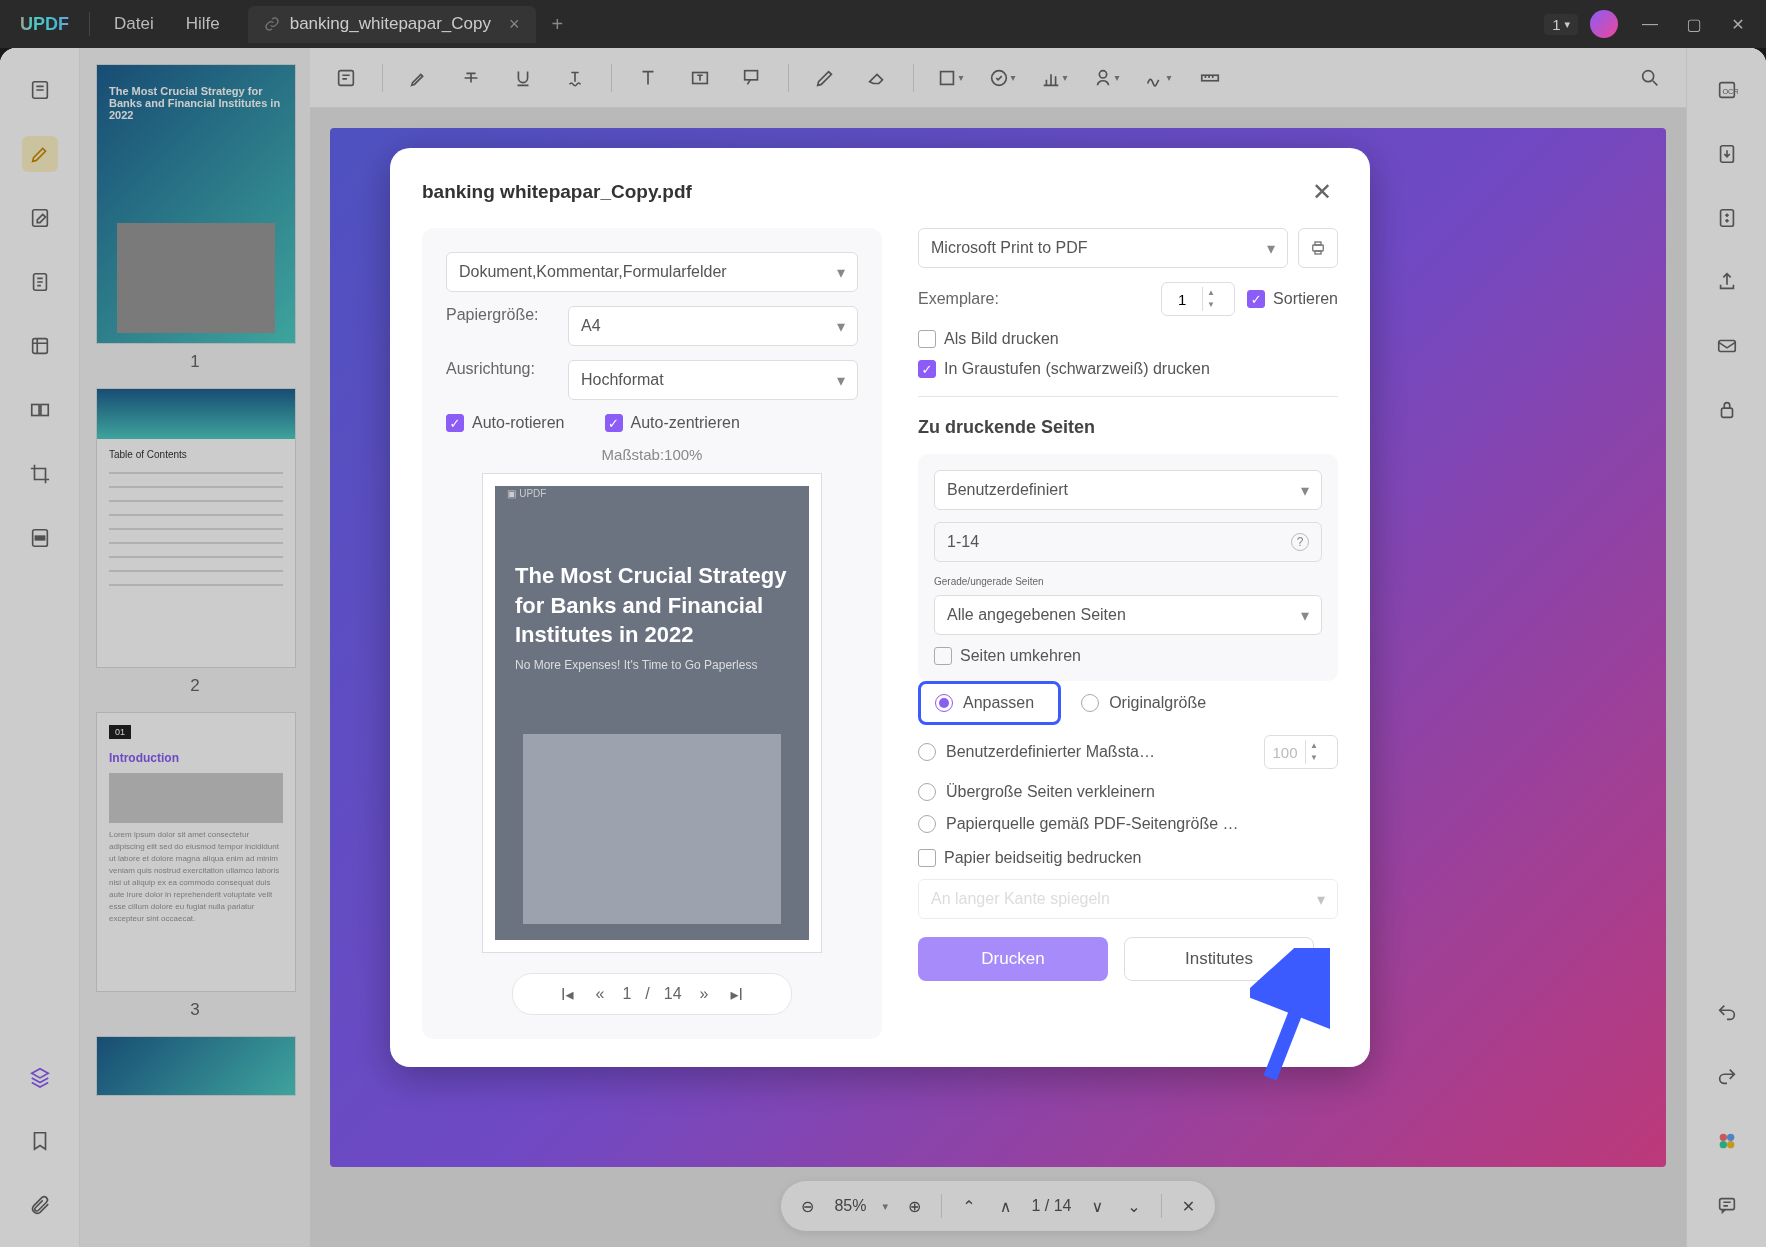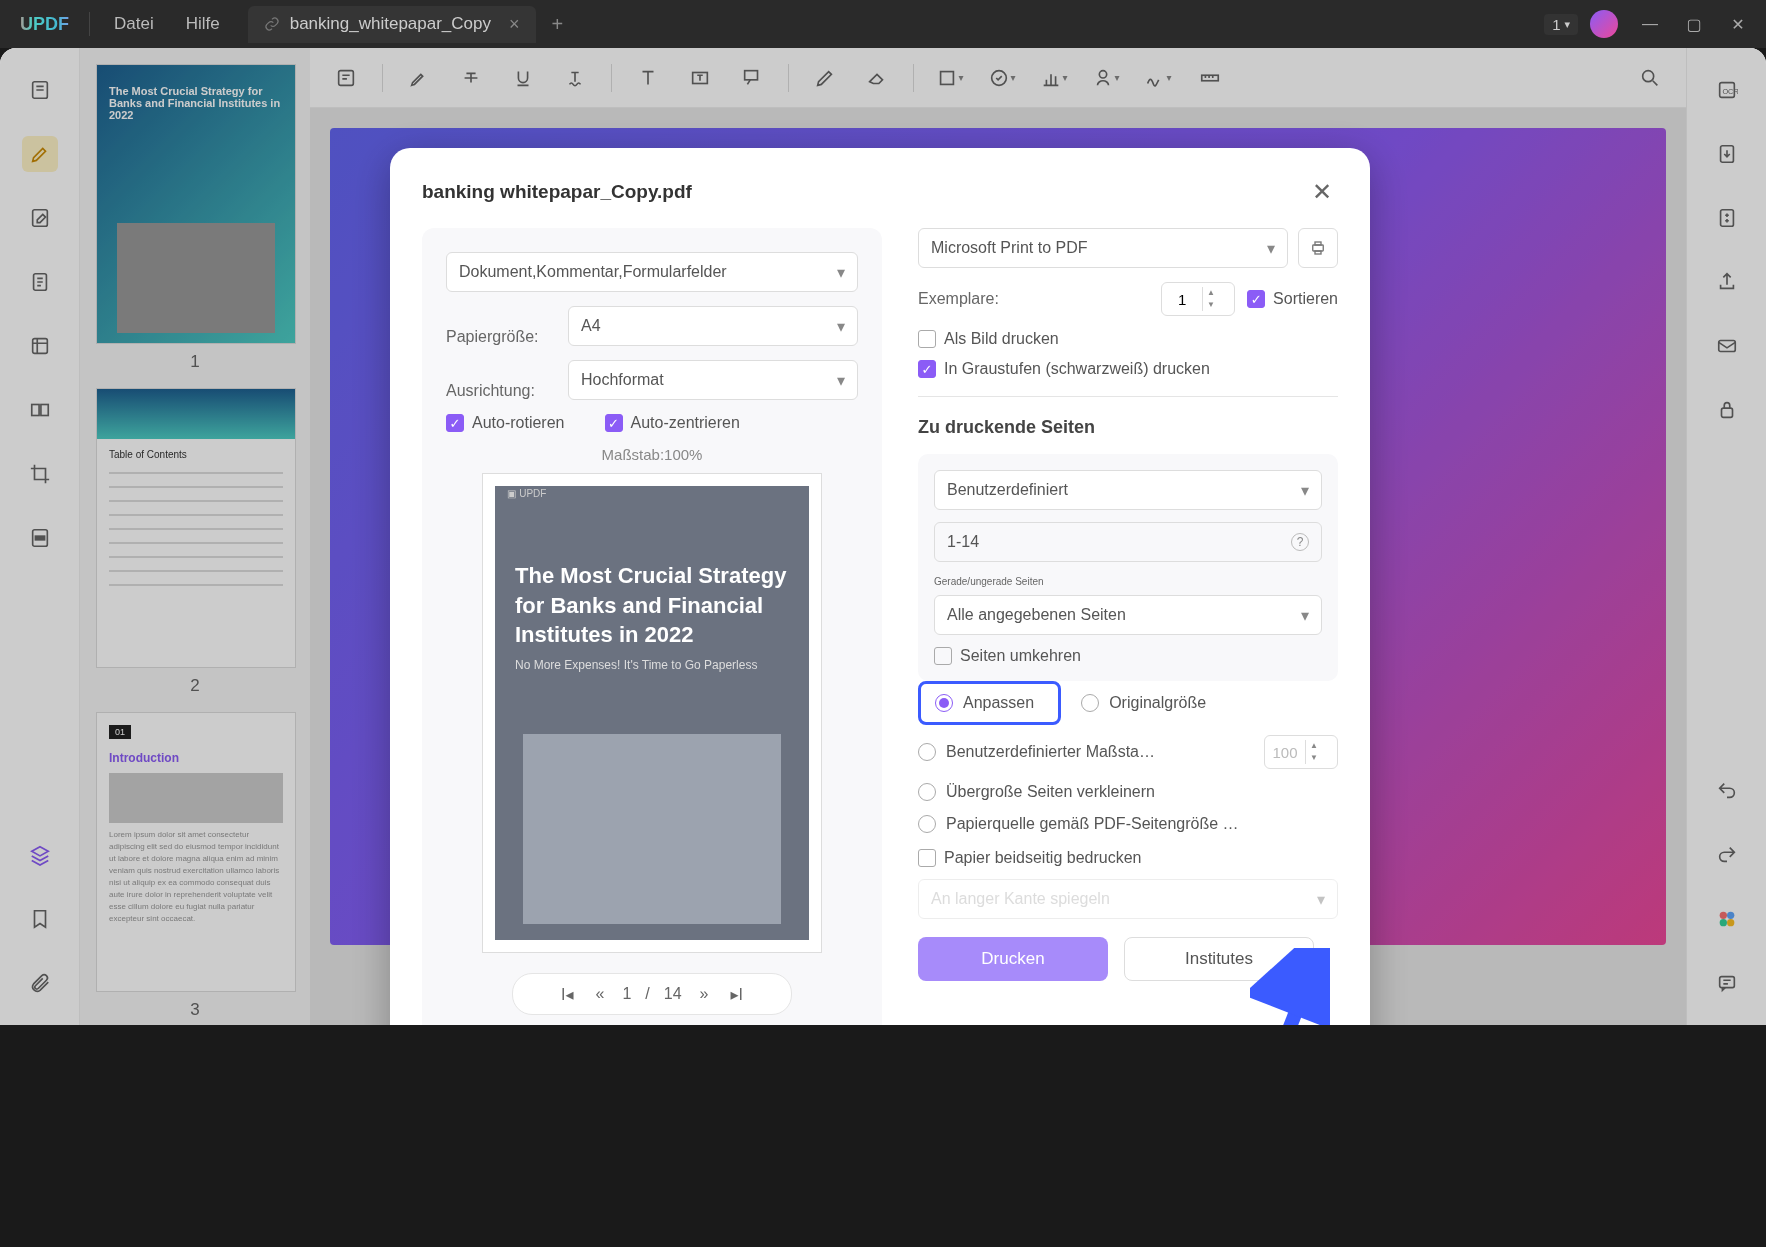--- a/index.html
+++ b/index.html
@@ -1,17 +1,17 @@
 <!DOCTYPE html>
 <html><head>
 <meta charset="utf-8">
 <style>
 * { box-sizing: border-box; margin: 0; padding: 0; font-family: -apple-system, "Segoe UI", Arial, sans-serif; }
 body { background: #1a1a1a; overflow: hidden; }
-.screen { width: 1766px; height: 1025px; position: relative; transform-origin: top left; }
+.screen { width: 1766px; height: 1247px; position: relative; transform-origin: top left; }
 
 
 .titlebar { height: 48px; background: #2a2a2a; display: flex; align-items: center; padding: 0 8px; color: #ccc; }
 .logo { font-weight: bold; font-size: 18px; background: linear-gradient(90deg,#ff6b6b,#4ecdc4,#45b7d1,#a78bfa); -webkit-background-clip: text; -webkit-text-fill-color: transparent; padding: 0 12px; }
 .titlebar .sep { width: 1px; height: 24px; background: #444; margin: 0 8px; }
 .menu-item { padding: 0 16px; font-size: 17px; color: #bbb; cursor: pointer; }
 .tab { background: #353535; padding: 8px 16px; border-radius: 6px 6px 0 0; display: flex; align-items: center; gap: 10px; margin-left: 12px; font-size: 17px; color: #ccc; }
 .tab svg { width: 16px; height: 16px; }
 .tab-close { margin-left: 8px; cursor: pointer; color: #888; font-size: 18px; }
 .tab-add { margin-left: 16px; color: #888; font-size: 20px; cursor: pointer; }
@@ -57,21 +57,21 @@
 .dialog { position: absolute; left: 390px; top: 100px; width: 980px; background: #fff; border-radius: 20px; box-shadow: 0 10px 40px rgba(0,0,0,0.3); padding: 28px 32px; }
 .dialog-header { display: flex; justify-content: space-between; align-items: center; margin-bottom: 20px; }
 .dialog-title { font-size: 19px; font-weight: 600; color: #333; }
 .dialog-close { font-size: 24px; color: #666; cursor: pointer; width: 32px; height: 32px; display: flex; align-items: center; justify-content: center; }
 .dialog-body { display: flex; gap: 36px; }
 .col-left { width: 460px; background: #f8f8fa; border-radius: 12px; padding: 24px; }
 .col-right { flex: 1; }
 
 .select { background: #fff; border: 1px solid #ddd; border-radius: 6px; height: 40px; display: flex; align-items: center; padding: 0 12px; font-size: 16px; color: #555; cursor: pointer; position: relative; }
 .select::after { content: "▾"; position: absolute; right: 12px; color: #888; }
-.form-row { display: flex; align-items: flex-end; margin-bottom: 14px; gap: 12px; }
+.form-row { display: flex; align-items: flex-start; margin-bottom: 14px; gap: 12px; }
 .form-label { font-size: 16px; color: #666; width: 110px; }
 .form-row .select { flex: 1; }
 
 .checkbox { display: flex; align-items: center; gap: 8px; font-size: 16px; color: #555; cursor: pointer; }
 .cb-box { width: 18px; height: 18px; border: 1.5px solid #aaa; border-radius: 3px; display: flex; align-items: center; justify-content: center; }
 .cb-box.checked { background: #8b5cf6; border-color: #8b5cf6; }
 .cb-box.checked::after { content: "✓"; color: #fff; font-size: 13px; }
 
 .preview-label { text-align: center; font-size: 15px; color: #888; margin: 14px 0 10px; }
 .preview { width: 340px; height: 480px; margin: 0 auto; background: #fff; border: 1px solid #ddd; position: relative; overflow: hidden; }

